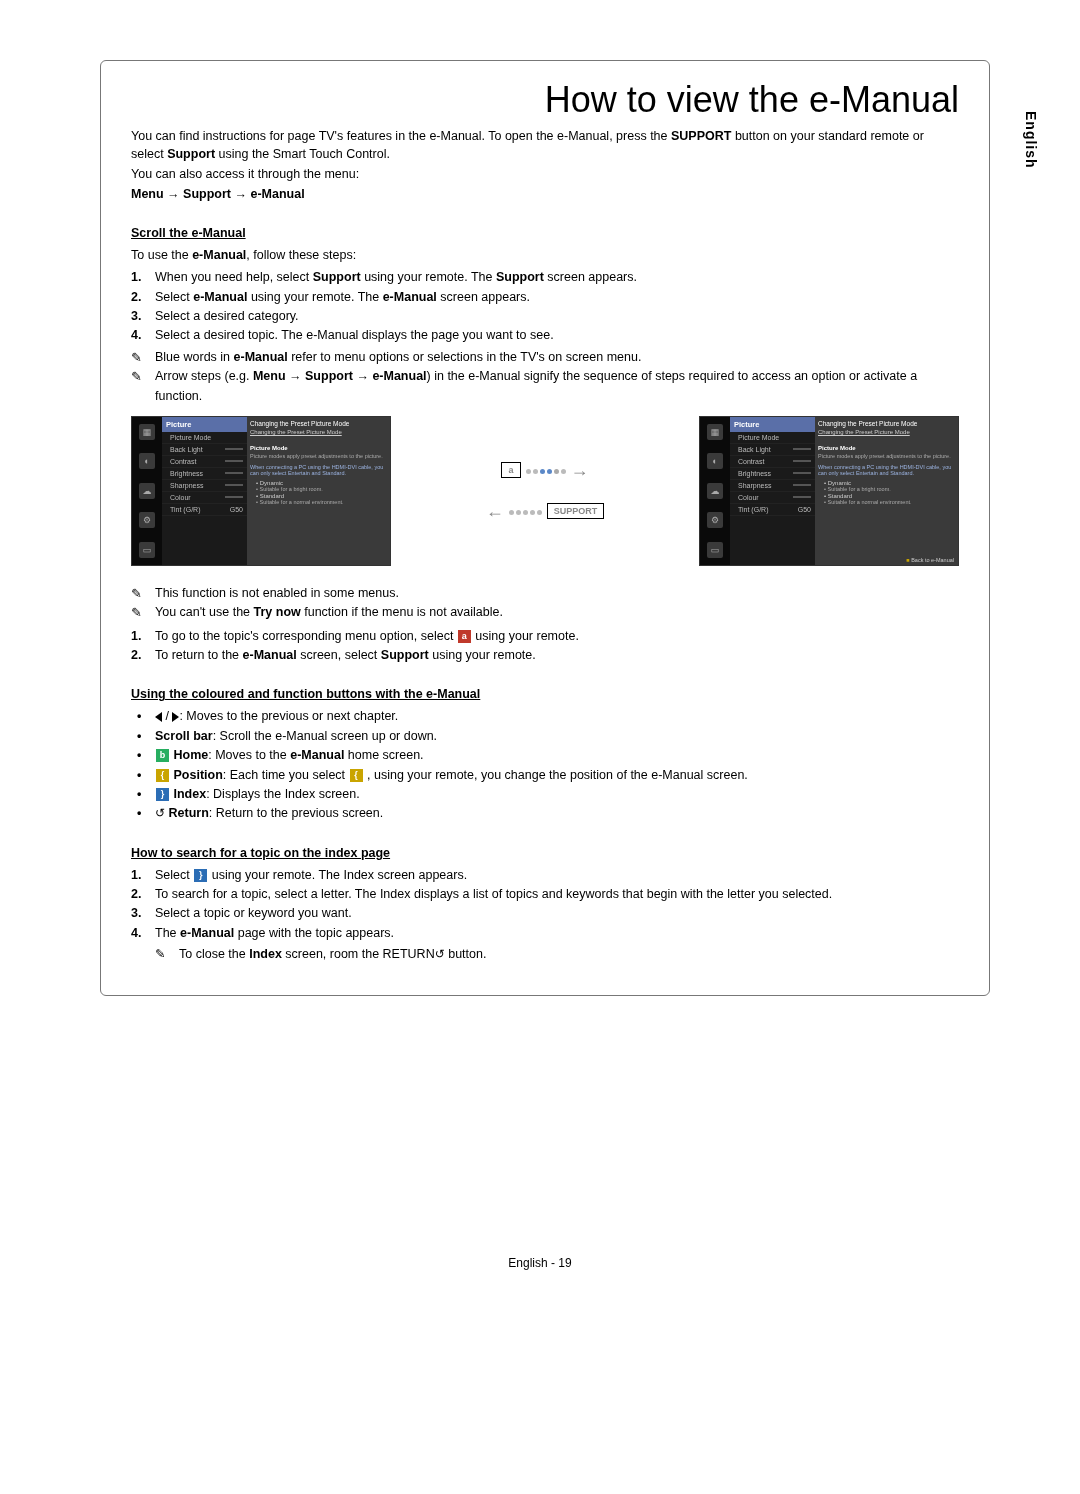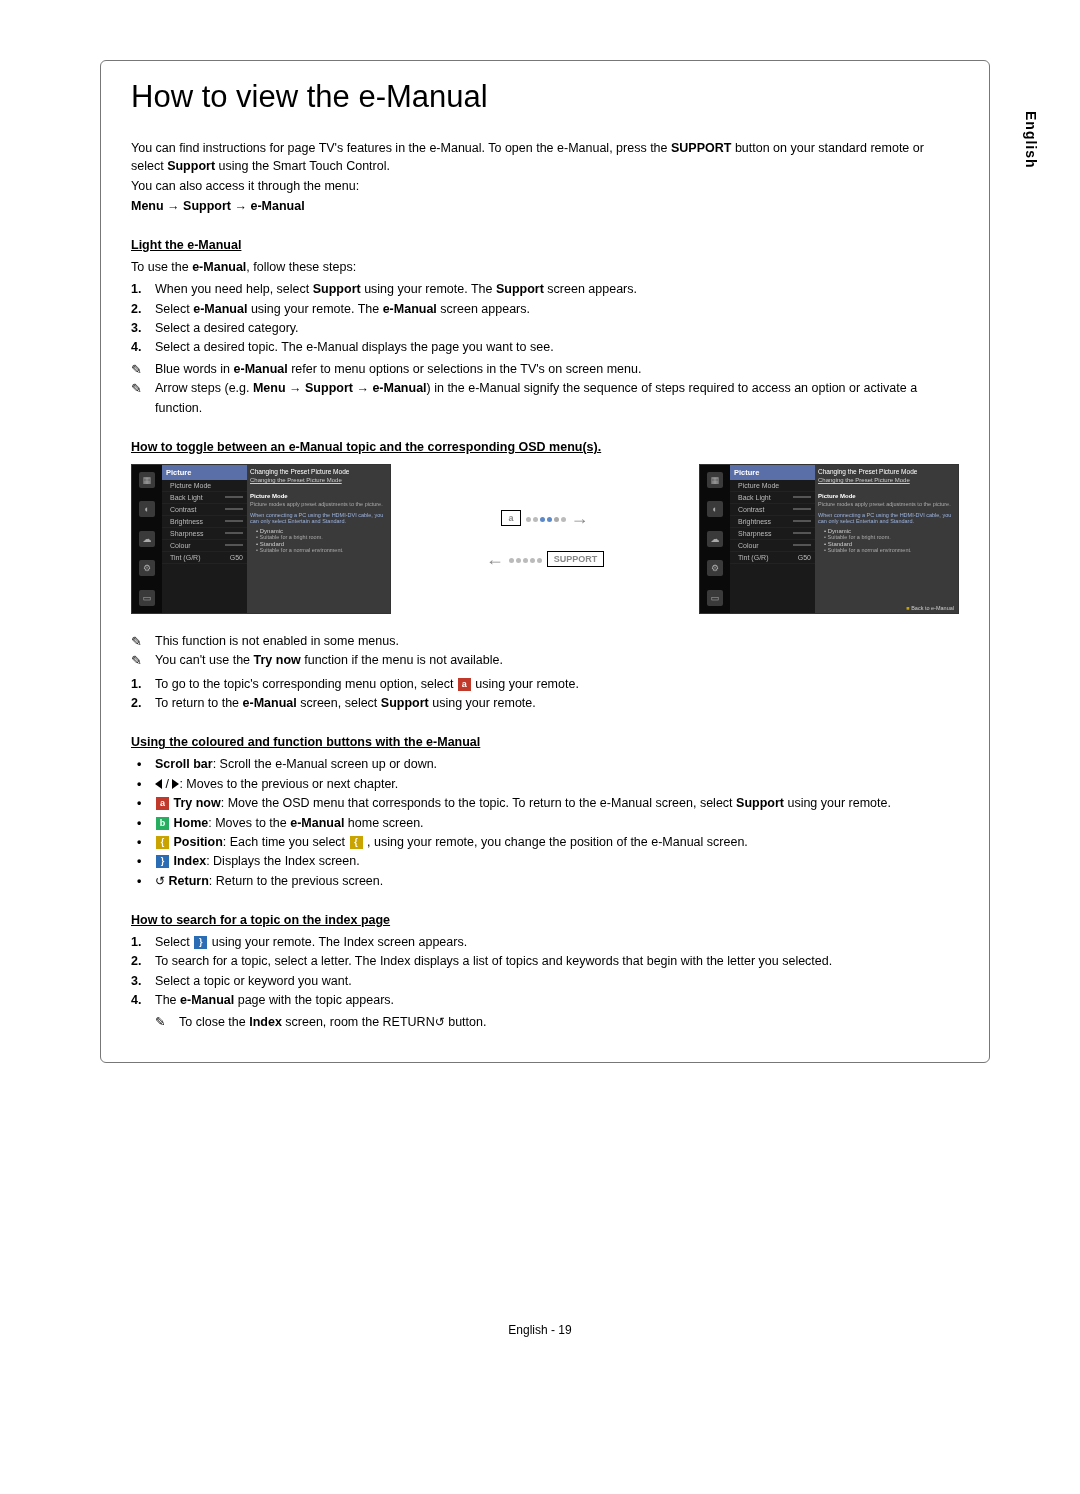--- a/index.html
+++ b/index.html
@@ -22,23 +22,24 @@
   .side-lang {
     position: absolute;
     right: -50px;
     top: 50px;
     writing-mode: vertical-rl;
     font-weight: bold;
     font-size: 14px;
     letter-spacing: 1px;
   }
   h1.title {
-    font-size: 31px;
+    font-size: 36px;
     font-weight: 300;
-    margin-bottom: 24px;
+    margin-bottom: 6px;
+    text-align: right;
   }
   .intro p { line-height: 1.45; margin-bottom: 2px; }
   .bold { font-weight: bold; }
   .section-head {
     font-weight: bold;
     text-decoration: underline;
     margin-top: 22px;
     margin-bottom: 6px;
   }
   .plain { line-height: 1.5; }
@@ -190,36 +191,35 @@
   <h1 class="title">How to view the e-Manual</h1>
 
   <div class="intro">
     <p class="plain">
       <span>You can find instructions for page TV's features in the e-Manual. To open the e-Manual, press the </span><span class="bold">SUPPORT</span><span> button on your standard remote or select </span><span class="bold">Support</span><span> using the Smart Touch Control.</span>
     </p>
     <p class="plain">You can also access it through the menu:</p>
     <p class="plain bold">Menu → Support → e-Manual</p>
   </div>
 
-  <div class="section-head">Light the e-Manual</div>
+  <div class="section-head">Scroll the e-Manual</div>
   <p class="plain">
     <span>To use the </span><span class="bold">e-Manual</span><span>, follow these steps:</span>
   </p>
   <ol class="steps">
     <li><span class="num">1.</span><span>When you need help, select </span><span class="bold">Support</span><span> using your remote. The </span><span class="bold">Support</span><span> screen appears.</span></li>
     <li><span class="num">2.</span><span>Select </span><span class="bold">e-Manual</span><span> using your remote. The </span><span class="bold">e-Manual</span><span> screen appears.</span></li>
     <li><span class="num">3.</span><span>Select a desired category.</span></li>
     <li><span class="num">4.</span><span>Select a desired topic. The e-Manual displays the page you want to see.</span></li>
   </ol>
   <ul class="notes">
     <li><span>Blue words in </span><span class="bold">e-Manual</span><span> refer to menu options or selections in the TV's on screen menu.</span></li>
     <li><span>Arrow steps (e.g. </span><span class="bold">Menu → Support → e-Manual</span><span>) in the e-Manual signify the sequence of steps required to access an option or activate a function.</span></li>
   </ul>
 
-  <div class="section-head">How to toggle between an e-Manual topic and the corresponding OSD menu(s).</div>
 
   <div class="osd-row">
 
     <div class="osd-panel" style="position:relative;">
       <div class="osd-side">
         <span class="ic">▦</span>
           <span class="ic">◐</span>
           <span class="ic">☁</span>
           <span class="ic">⚙</span>
           <span class="ic">▭</span>
@@ -341,23 +341,22 @@
     <li>This function is not enabled in some menus.</li>
     <li><span>You can't use the </span><span class="bold">Try now</span><span> function if the menu is not available.</span></li>
   </ul>
   <ol class="steps">
     <li><span class="num">1.</span><span>To go to the topic's corresponding menu option, select </span><span class="key-a">a</span><span> using your remote.</span></li>
     <li><span class="num">2.</span><span>To return to the </span><span class="bold">e-Manual</span><span> screen, select </span><span class="bold">Support</span><span> using your remote.</span></li>
   </ol>
 
   <div class="section-head">Using the coloured and function buttons with the e-Manual</div>
   <ul class="bullets">
+    <li><span class="tri-l"></span> / <span class="tri-r"></span><span>: Moves to the previous or next chapter.</span></li>
     <li><span class="bold">Scroll bar</span><span>: Scroll the e-Manual screen up or down.</span></li>
-    <li><span class="tri-l"></span> / <span class="tri-r"></span><span>: Moves to the previous or next chapter.</span></li>
-    <li><span class="key-a">a</span> <span class="bold">Try now</span><span>: Move the OSD menu that corresponds to the topic. To return to the e-Manual screen, select </span><span class="bold">Support</span><span> using your remote.</span></li>
     <li><span class="key-b">b</span> <span class="bold">Home</span><span>: Moves to the </span><span class="bold">e-Manual</span><span> home screen.</span></li>
     <li><span class="key-c">{</span> <span class="bold">Position</span><span>: Each time you select </span><span class="key-c">{</span><span> , using your remote, you change the position of the e-Manual screen.</span></li>
     <li><span class="key-d">}</span> <span class="bold">Index</span><span>: Displays the Index screen.</span></li>
     <li><span class="ret-ic">↺</span> <span class="bold">Return</span><span>: Return to the previous screen.</span></li>
   </ul>
 
   <div class="section-head">How to search for a topic on the index page</div>
   <ol class="steps">
     <li><span class="num">1.</span><span>Select </span><span class="key-d">}</span><span> using your remote. The Index screen appears.</span></li>
     <li><span class="num">2.</span><span>To search for a topic, select a letter. The Index displays a list of topics and keywords that begin with the letter you selected.</span></li>

